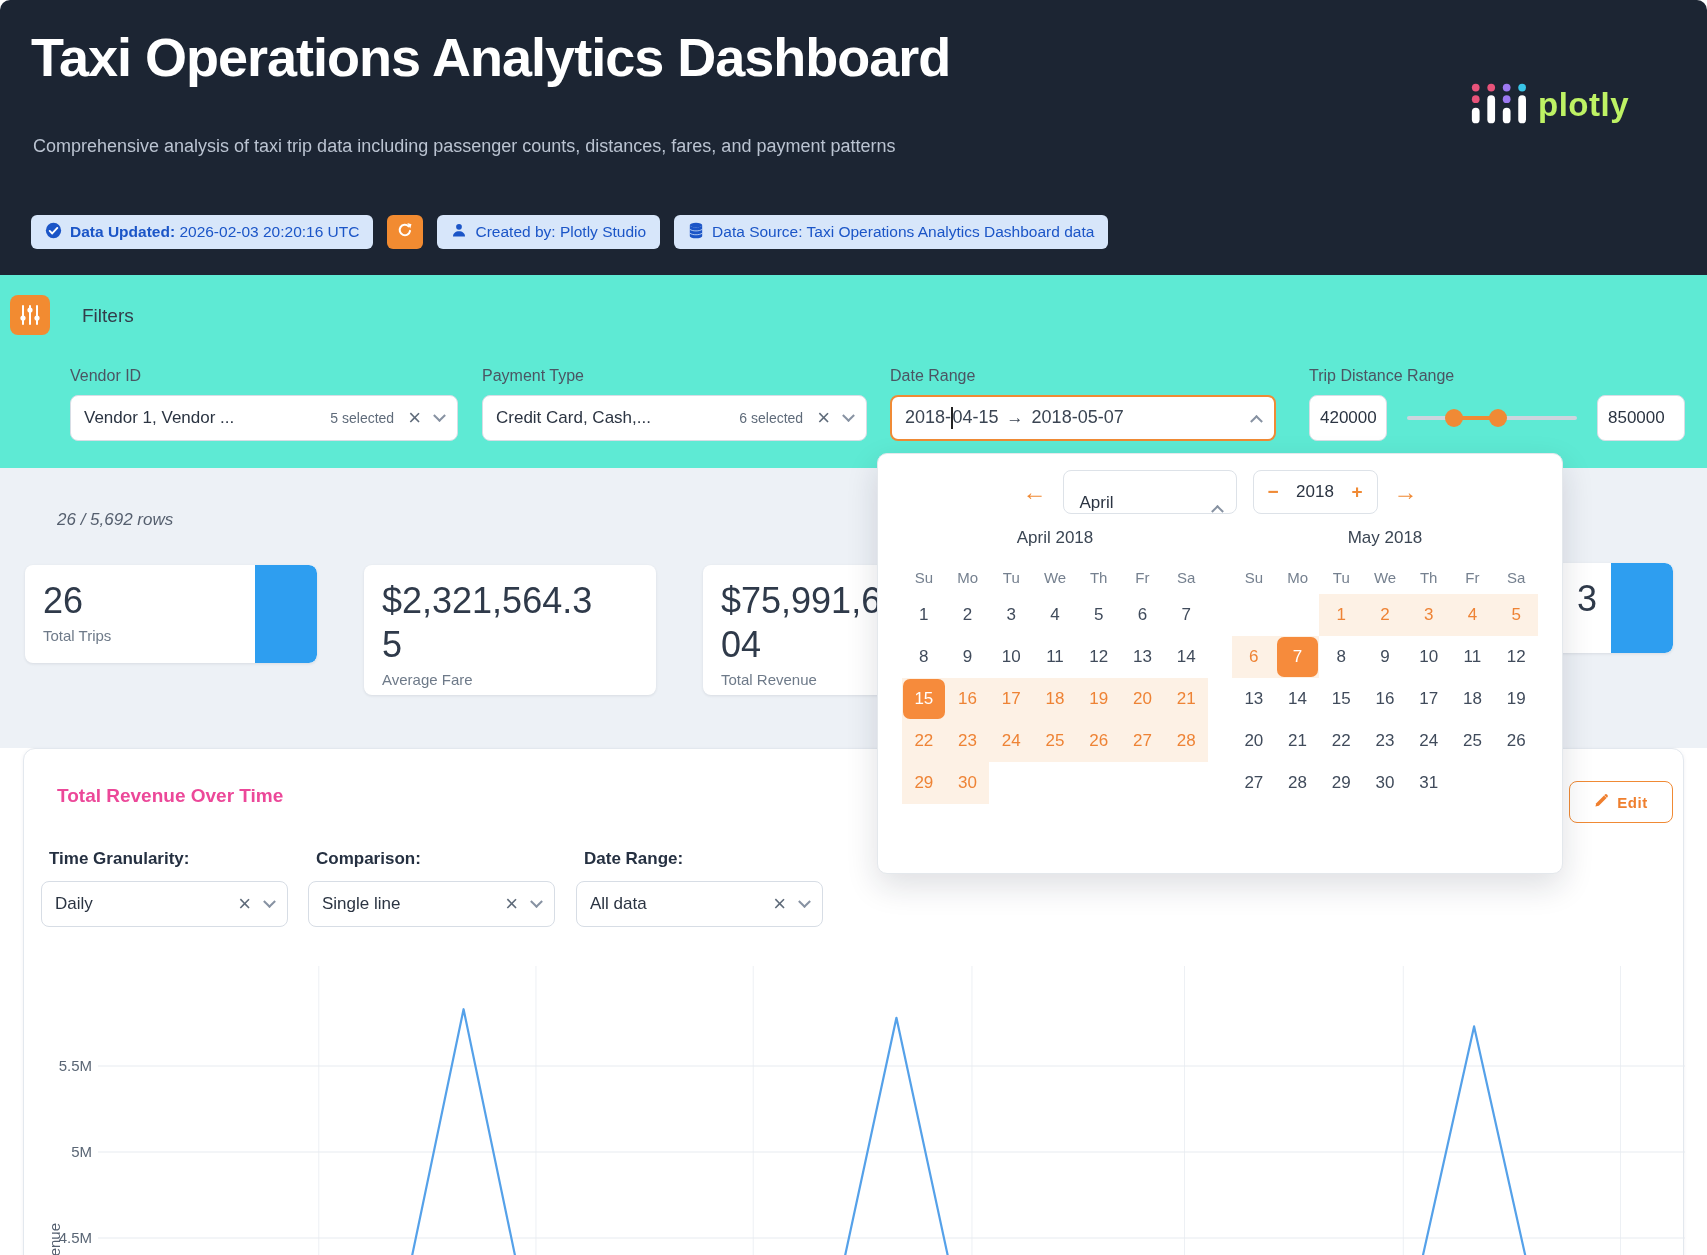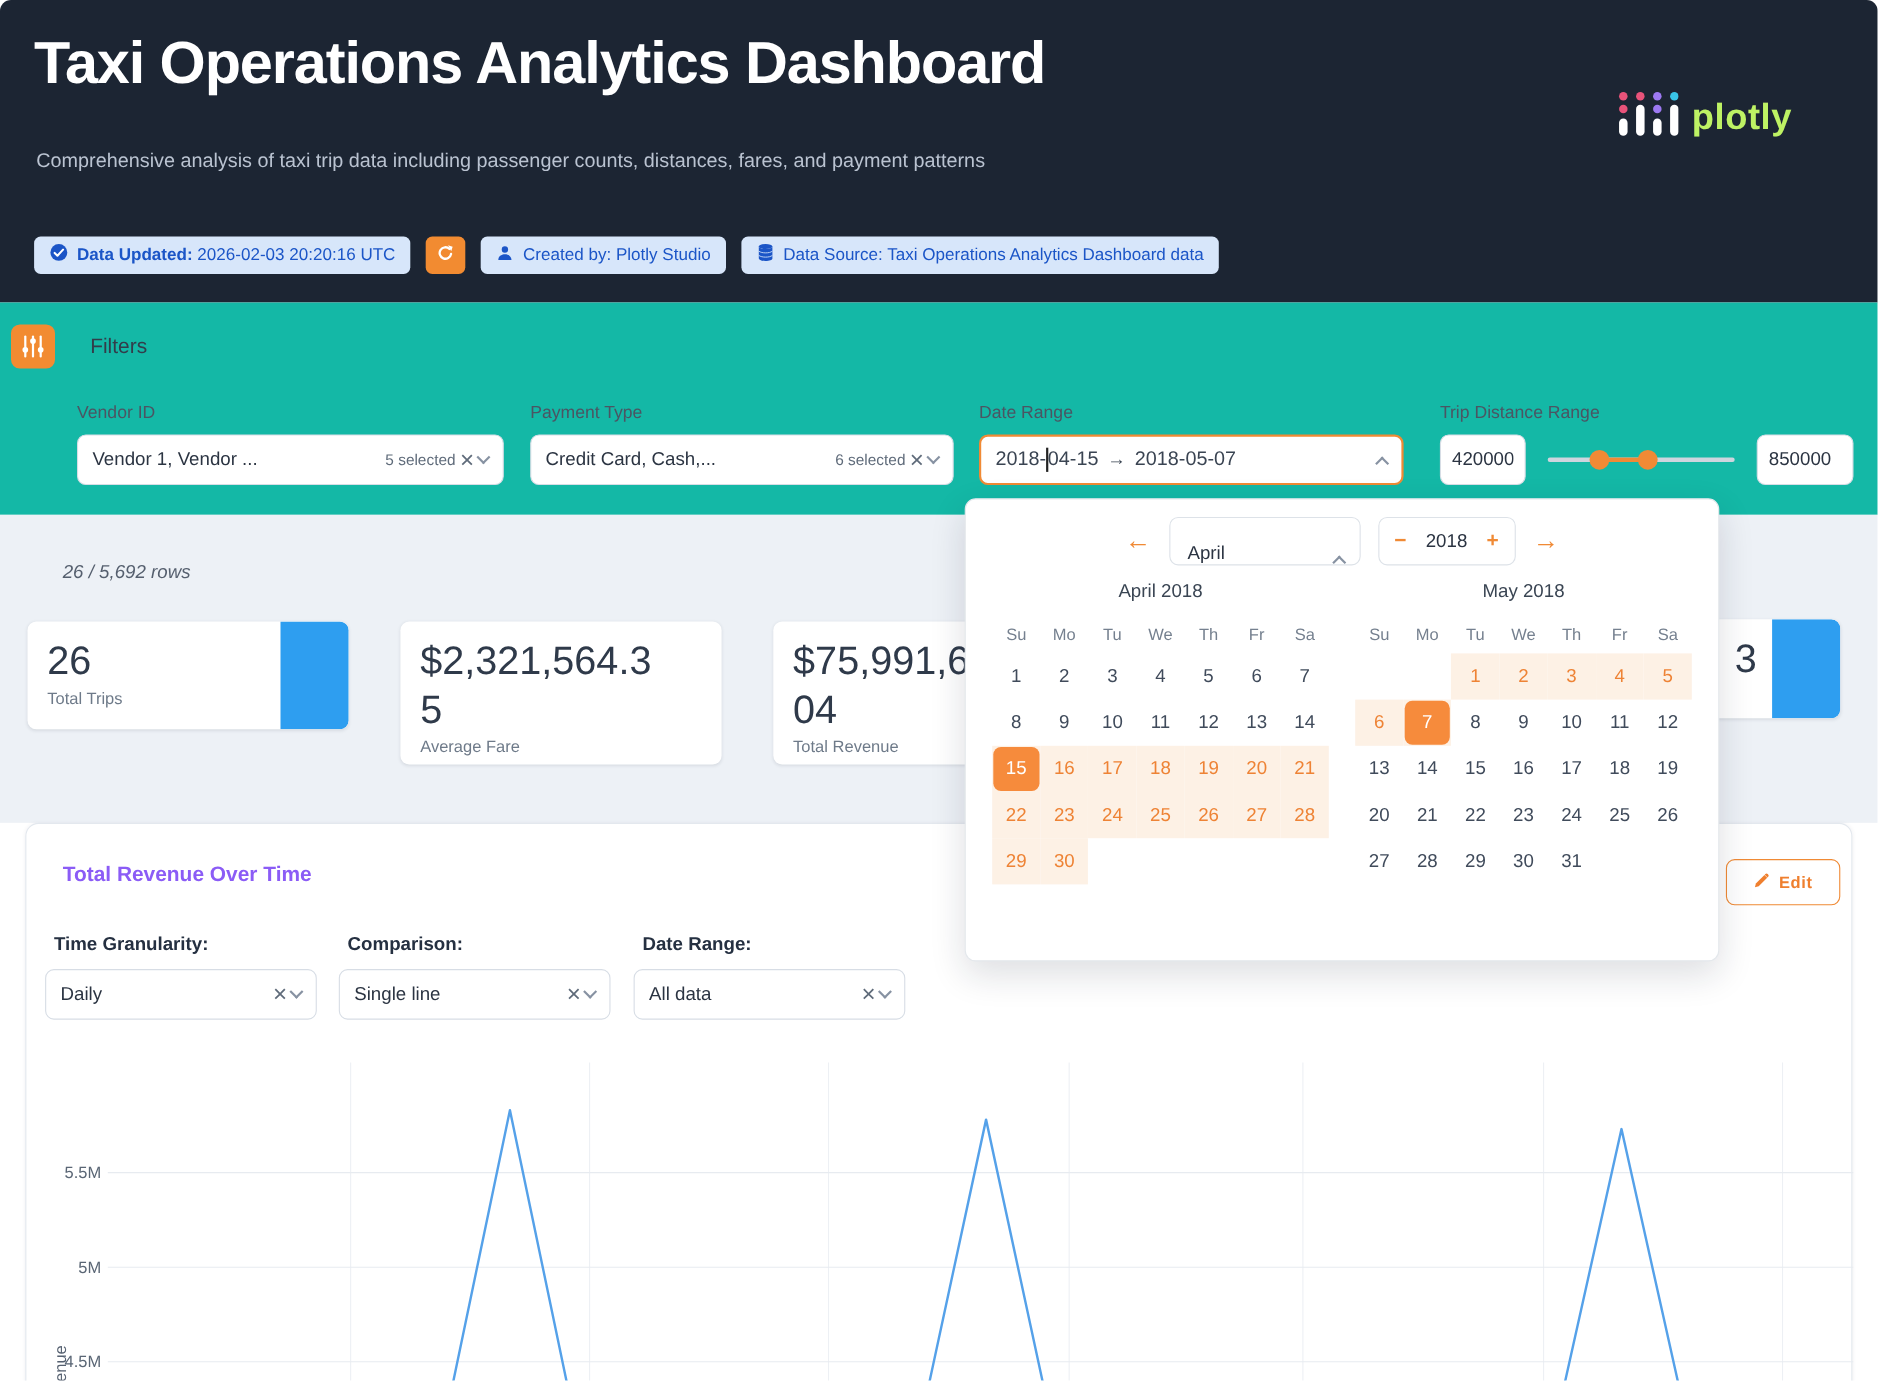--- a/index.html
+++ b/index.html
@@ -15,28 +15,28 @@
   .badges { position:absolute; left:31px; top:215px; display:flex; gap:14px; align-items:center; }
   .badge { height:34px; display:flex; align-items:center; gap:8px; padding:0 14px;
     background:#d7e6fa; border-radius:6px; color:#1b55c7; font-size:15.5px; white-space:nowrap; }
   .badge b { font-weight:bold; }
   .refresh-btn { width:36px; height:34px; background:#f28b31; border-radius:6px;
     display:flex; align-items:center; justify-content:center; }
   .logo { position:absolute; right:78px; top:80px; display:flex; align-items:center; gap:12px; }
   .logo-text { color:#bef264; font-size:33px; font-weight:bold; letter-spacing:0.5px; }
 
   
-  .filters-section { position:absolute; left:0; top:275px; width:1707px; height:193px; background:#14b8a6; }
+  .filters-section { position:absolute; left:0; top:275px; width:1707px; height:193px; background:#5eead4; }
   .filters-icon { position:absolute; left:10px; top:20px; width:40px; height:40px;
     background:#f28b31; border-radius:8px; display:flex; align-items:center; justify-content:center; }
   .filters-label { position:absolute; left:82px; top:30px; font-size:19px; color:#333c4a; }
   .fgroup { position:absolute; top:92px; }
   .fgroup .flabel { font-size:16px; color:#4b5563; margin-bottom:10px; display:block; }
   .control { height:46px; border:1px solid #d7dde5; border-radius:8px; background:#fff;
-    display:flex; align-items:center; padding:12px 13px; gap:4px; }
+    display:flex; align-items:center; padding:12px 13px; gap:14px; }
   .control .val { font-size:17px; color:#2b3442; white-space:nowrap; }
   .control .count { font-size:14px; color:#5f6b7a; margin-left:auto; white-space:nowrap; }
   .xicon { font-size:22px; color:#5f6b7a; line-height:1; }
   .chev { width:9px; height:9px; border-right:2px solid #8792a2; border-bottom:2px solid #8792a2; display:inline-block; }
   .chev.down { transform:rotate(45deg) translate(-2px,-2px); }
   .chev.up { transform:rotate(-135deg) translate(-2px,-2px); }
   .date-control { border:2px solid #f08a35; width:386px; }
   .date-control .dval { font-size:18px; color:#3a4452; }
   .caret { display:inline-block; width:1.5px; height:22px; background:#222; vertical-align:middle; }
   .darrow { font-size:17px; color:#3a4452; margin:0 8px; }
@@ -53,21 +53,21 @@
   .card { position:absolute; top:97px; width:292px; background:#fff; border-radius:8px;
     box-shadow:0 1px 3px rgba(30,40,60,0.10); padding:14px 18px; overflow:hidden; }
   .card .cval { font-size:36px; color:#2f3a4a; line-height:44px; word-break:break-all; }
   .card .clabel { font-size:15px; color:#6e7a89; margin-top:4px; }
   .accent-block { position:absolute; right:0; top:0; bottom:0; width:62px; background:#2e9ef0; border-radius:0 8px 8px 0; }
 
   
   .chart-card { position:absolute; left:23px; top:748px; width:1661px; height:520px;
     background:#fff; border:1px solid #e3e8ee; border-radius:12px 12px 0 0;
     box-shadow:0 1px 4px rgba(30,40,60,0.06); }
-  .chart-title { position:absolute; left:33px; top:36px; font-size:19px; font-weight:bold; color:#8b5cf6; }
+  .chart-title { position:absolute; left:33px; top:36px; font-size:19px; font-weight:bold; color:#ec4899; }
   .edit-btn { position:absolute; left:1545px; top:32px; width:104px; height:42px;
     border:1.5px solid #f08a35; border-radius:8px; background:#fff;
     display:flex; align-items:center; justify-content:center; gap:8px;
     color:#ef7f2e; font-size:15px; font-weight:bold; letter-spacing:0.5px; }
   .cgroup { position:absolute; top:100px; width:247px; }
   .cgroup .clab { font-size:17px; font-weight:bold; color:#253041; margin:0 0 12px 8px; display:block; }
   #chart-plot { position:absolute; left:0; top:0; width:1661px; height:520px; pointer-events:none; }
 
   
   .calendar { position:absolute; left:877px; top:453px; width:686px; height:421px; z-index:40;

